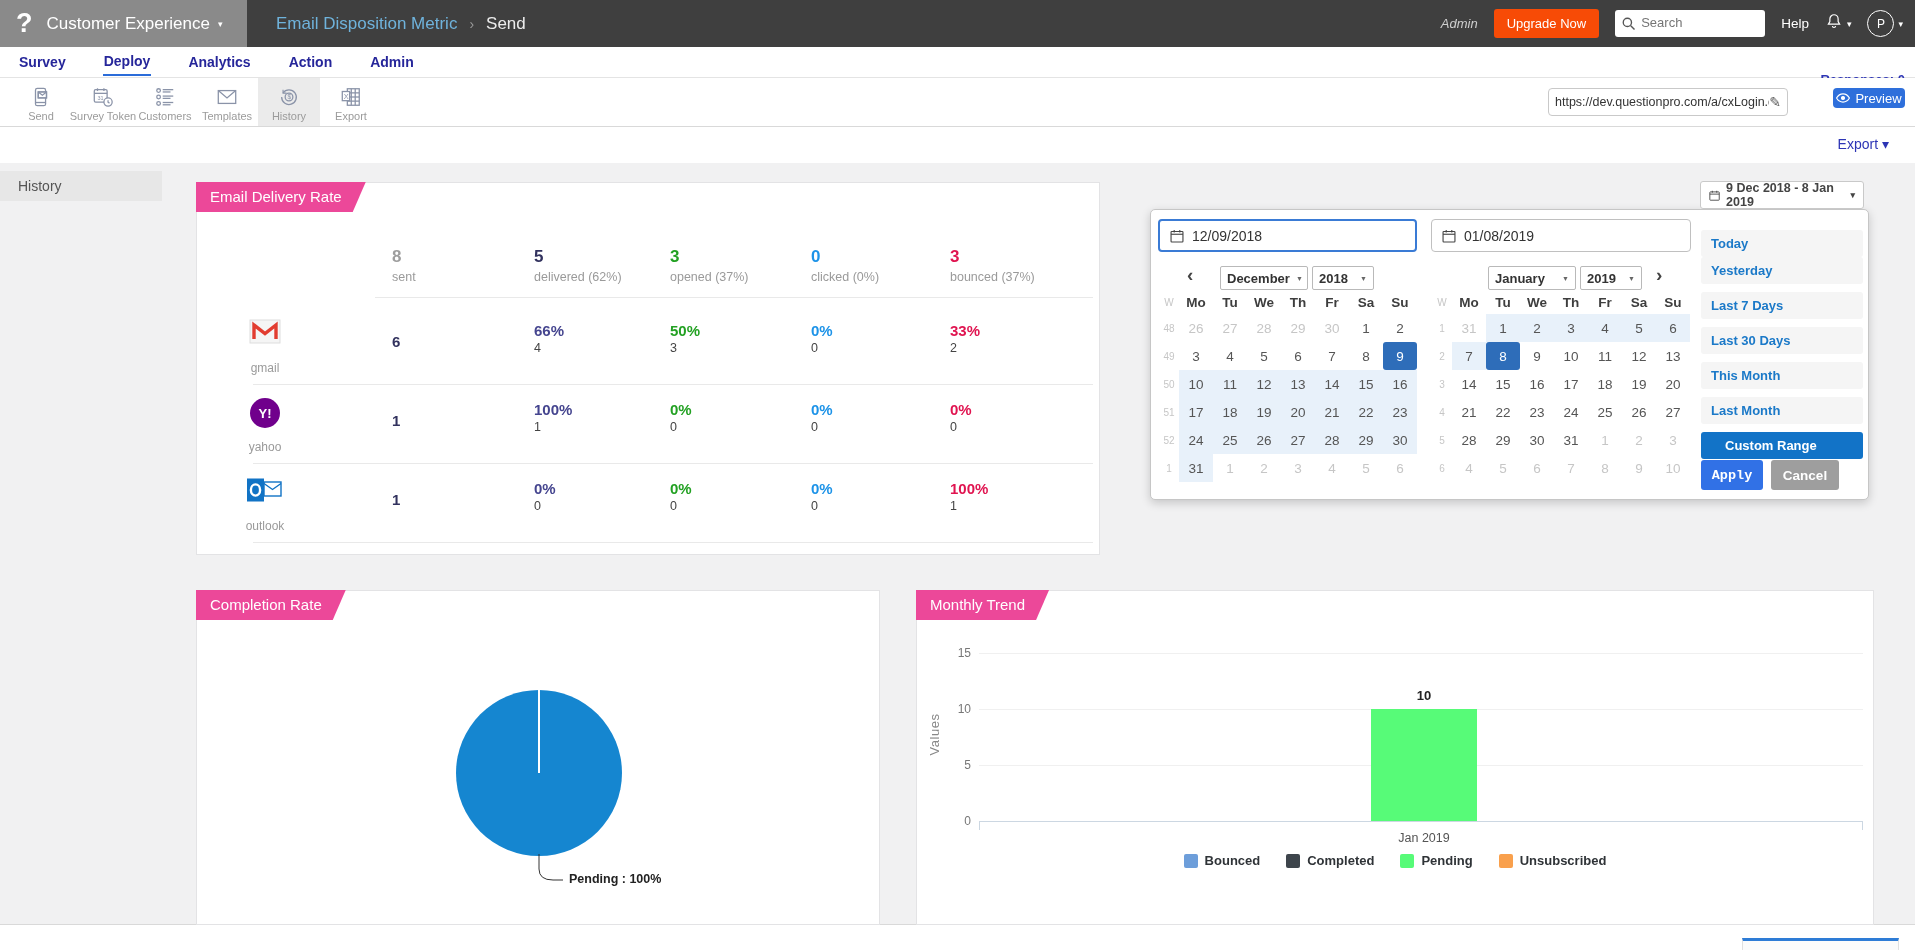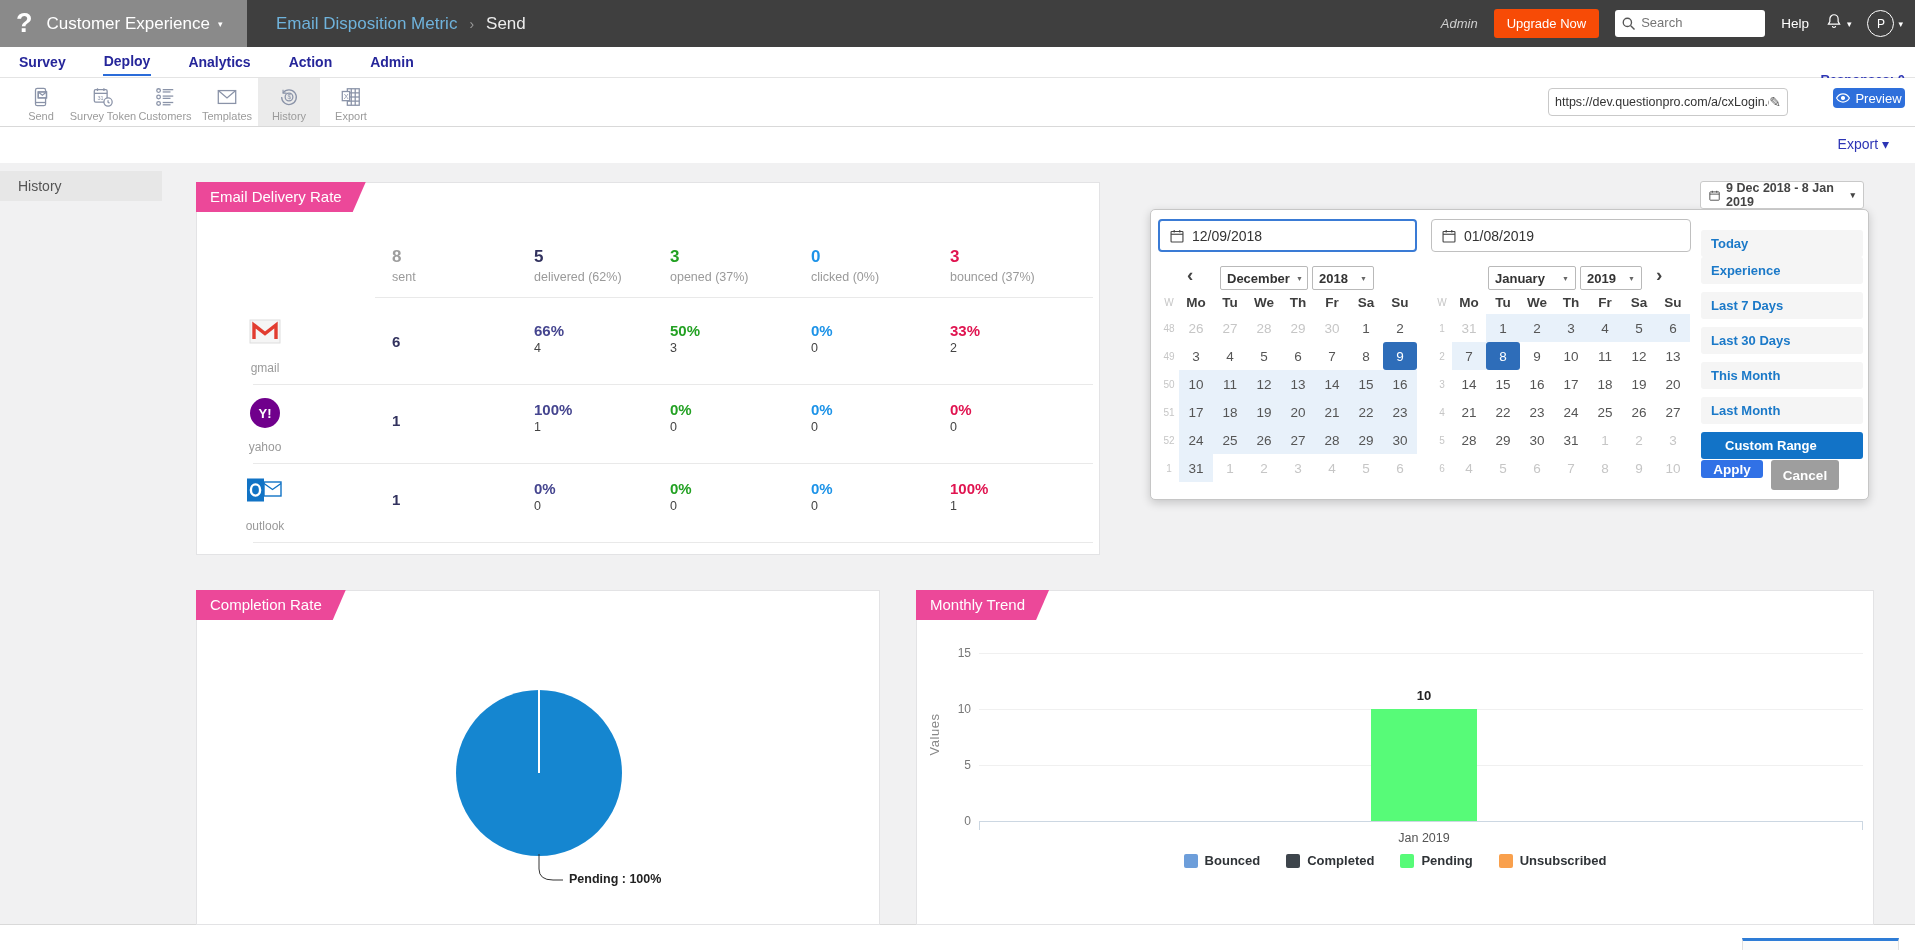--- a/index.html
+++ b/index.html
@@ -109,23 +109,23 @@
   .dcol { width:34px; height:28px; display:flex; align-items:center; justify-content:center; font-size:13.5px; color:#555; }
   .dhead { font-weight:bold; color:#3e3e3e; height:24px; }
   .day { cursor:pointer; }
   .day.muted { color:#c6c6c6; }
   .day.range { background:#e8f1fa; }
   .day.selected { background:#2e6db9; color:#fff; border-radius:3px; }
   .preset { position:absolute; left:550px; width:162px; height:27px; background:#f5f5f5; border-radius:3px;
             color:#1b79c8; font-size:13px; font-weight:bold; display:flex; align-items:center;
             padding-left:10px; cursor:pointer; }
   .preset.active { background:#1273c7; color:#fff;padding-left:24px; }
-  #apply-btn { position:absolute; left:550px; top:250px; width:62px; height:18px; background:#3171e6;
+  #apply-btn { position:absolute; left:550px; top:250px; width:62px; height:30px; background:#3171e6;
                color:#fff; font-size:13.5px; font-weight:bold; border-radius:3px; display:flex;
-               align-items:center; justify-content:center; cursor:pointer; }
+               align-items:center; justify-content:center; cursor:pointer;font-family:Liberation Mono, monospace; }
   #cancel-btn { position:absolute; left:620px; top:250px; width:68px; height:30px; background:#9e9e9e;
                 color:#fff; font-size:13.5px; font-weight:bold; border-radius:3px; display:flex;
                 align-items:center; justify-content:center; cursor:pointer; }
 
   
   #panel-completion { left:196px; top:463px; width:684px; height:335px; }
   #pie { position:absolute; left:259px; top:99px; width:166px; height:166px; border-radius:50%; }
   #pie-line { position:absolute; left:341px; top:99px; width:2px; height:83px; background:#fff; }
   #pie-callout { position:absolute; left:0; top:0; }
   #pie-label { position:absolute; left:372px; top:281px; font-size:12.5px; font-weight:bold; color:#222; }
@@ -600,21 +600,21 @@
             <div class="dcol day muted">6</div>
             <div class="dcol day muted">7</div>
             <div class="dcol day muted">8</div>
             <div class="dcol day muted">9</div>
             <div class="dcol day muted">10</div>
           </div>
         </div>
       </div>
     <div id="preset-zone">
         <div class="preset" style="top: 12px; margin-top: 8px;">Today</div>
-        <div class="preset" style="top: 47px;">Experience</div>
+        <div class="preset" style="top: 47px;">Yesterday</div>
         <div class="preset" style="top: 82px;">Last 7 Days</div>
         <div class="preset" style="top: 117px;">Last 30 Days</div>
         <div class="preset" style="top: 152px;">This Month</div>
         <div class="preset" style="top: 187px;">Last Month</div>
         <div class="preset active" style="top: 222px;">Custom Range</div>
       </div>
     <div id="apply-btn">Apply</div>
     <div id="cancel-btn">Cancel</div>
   </div>
 

